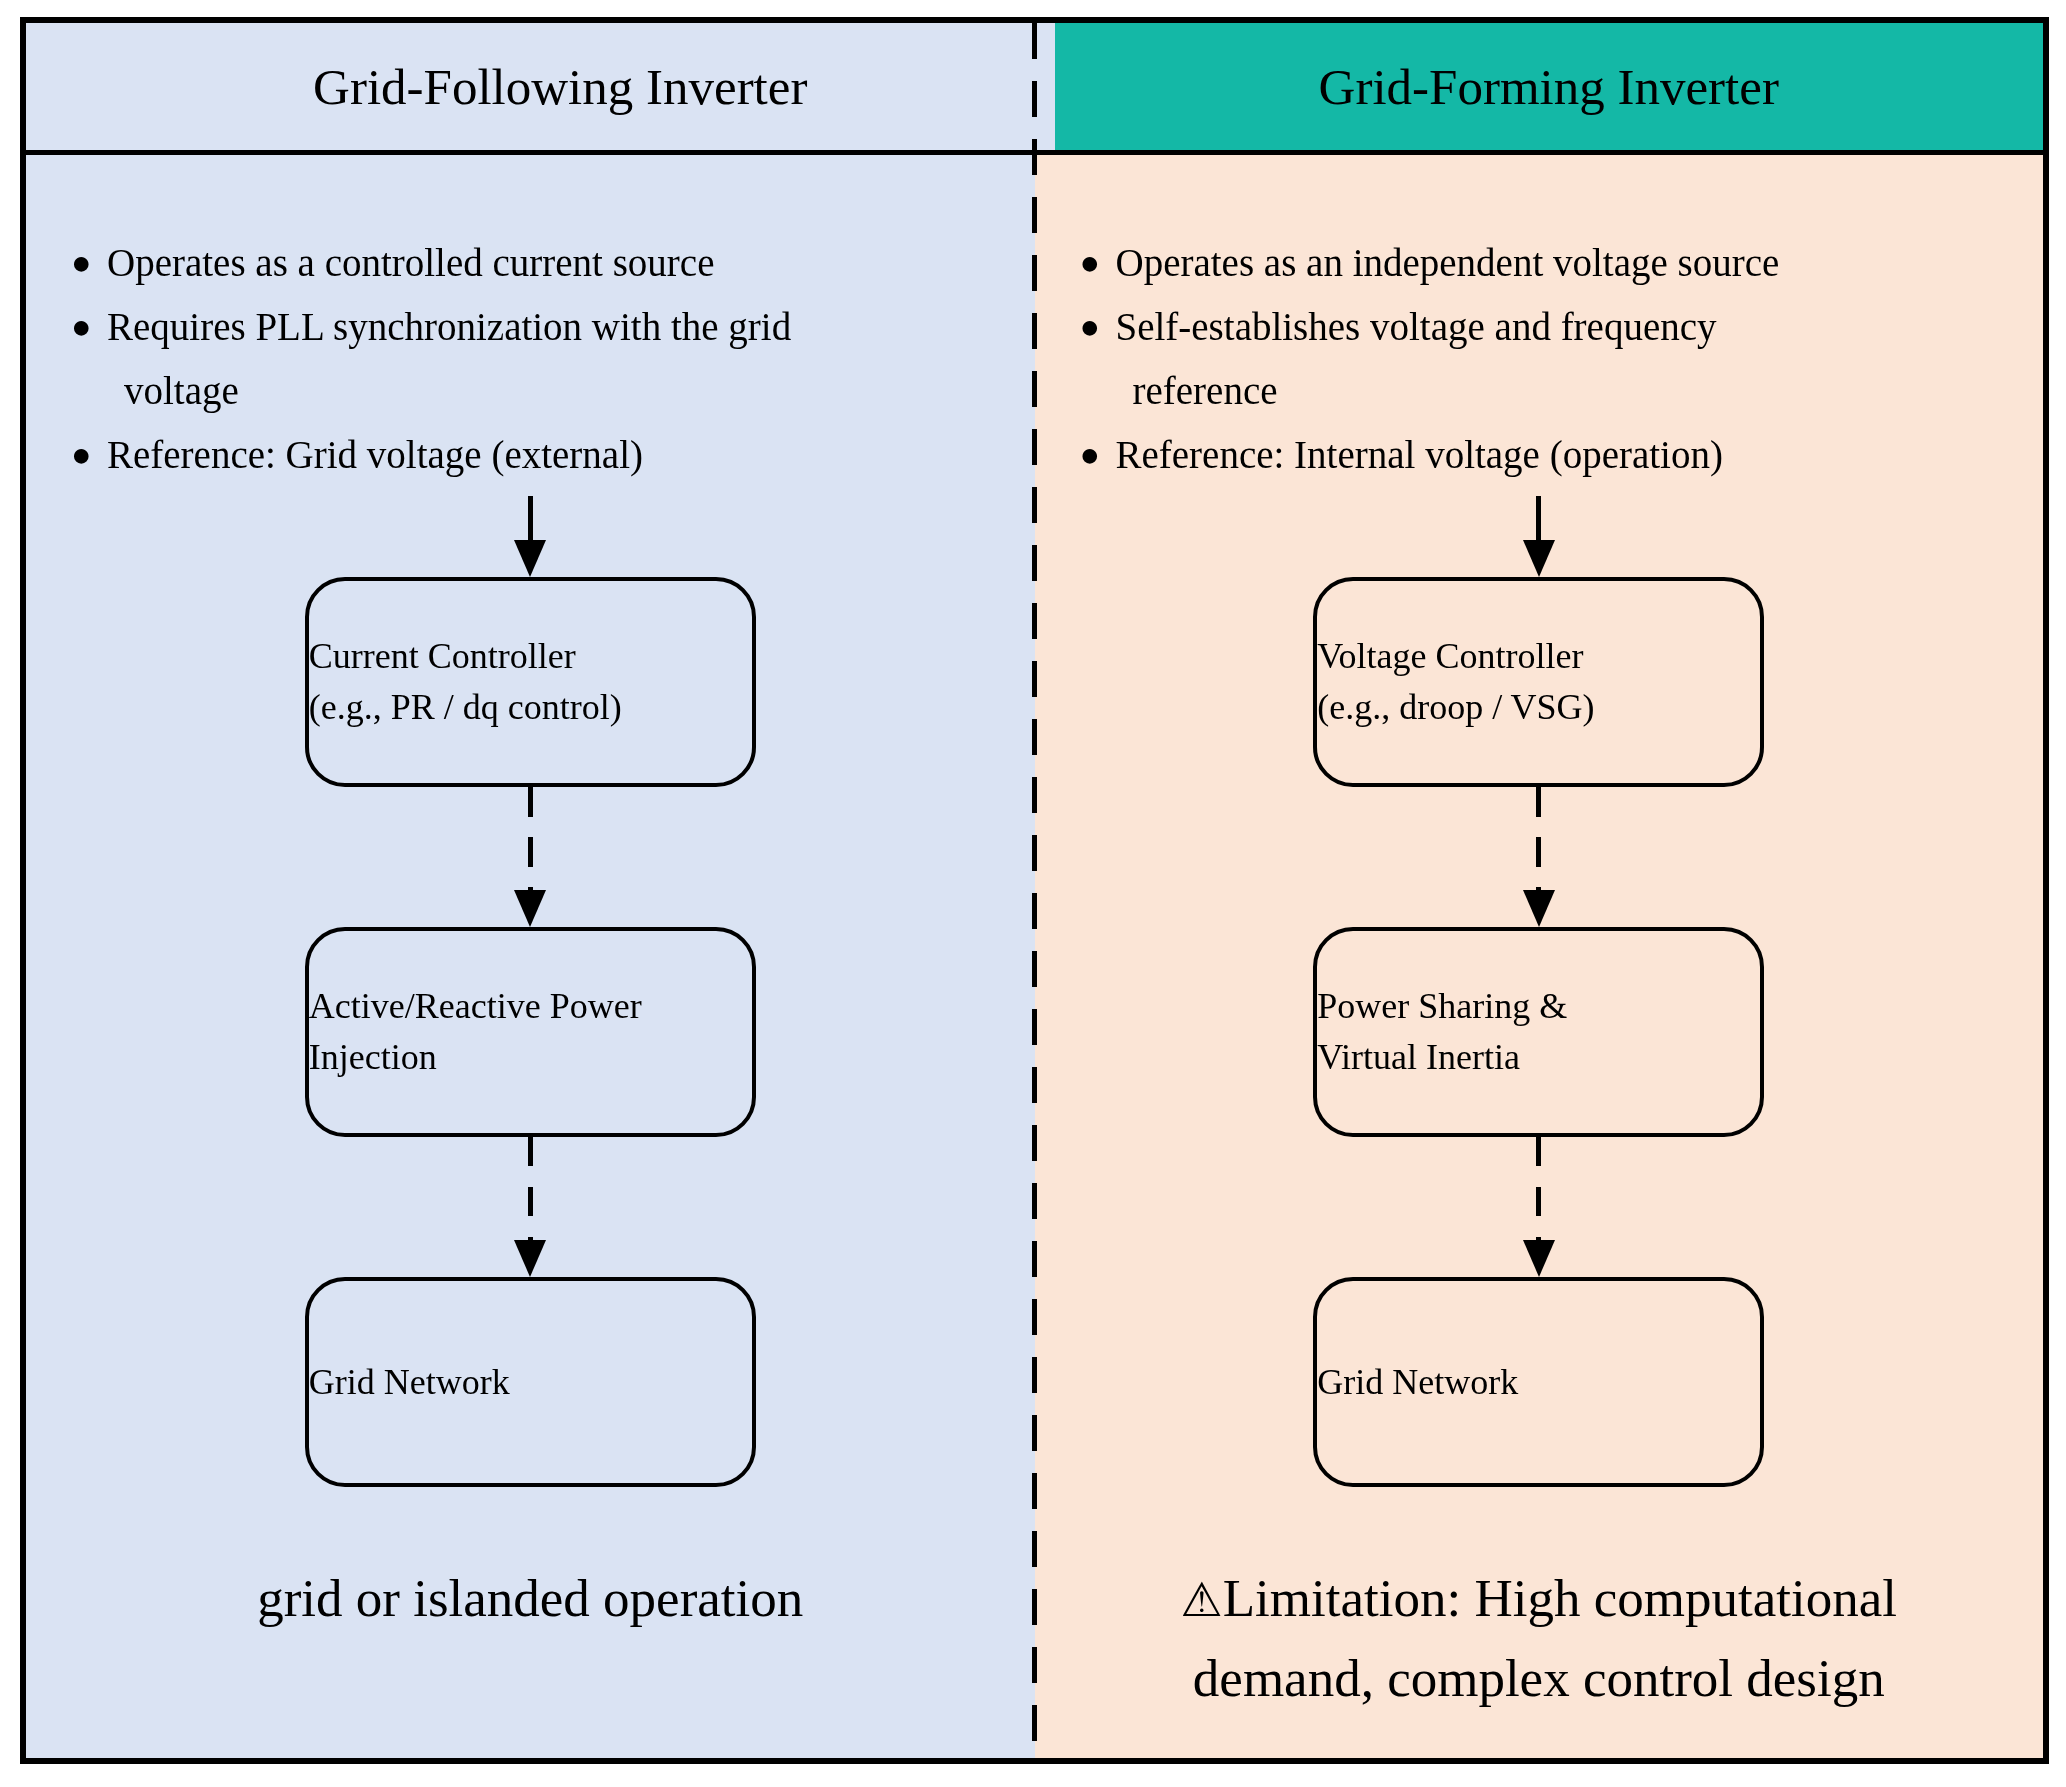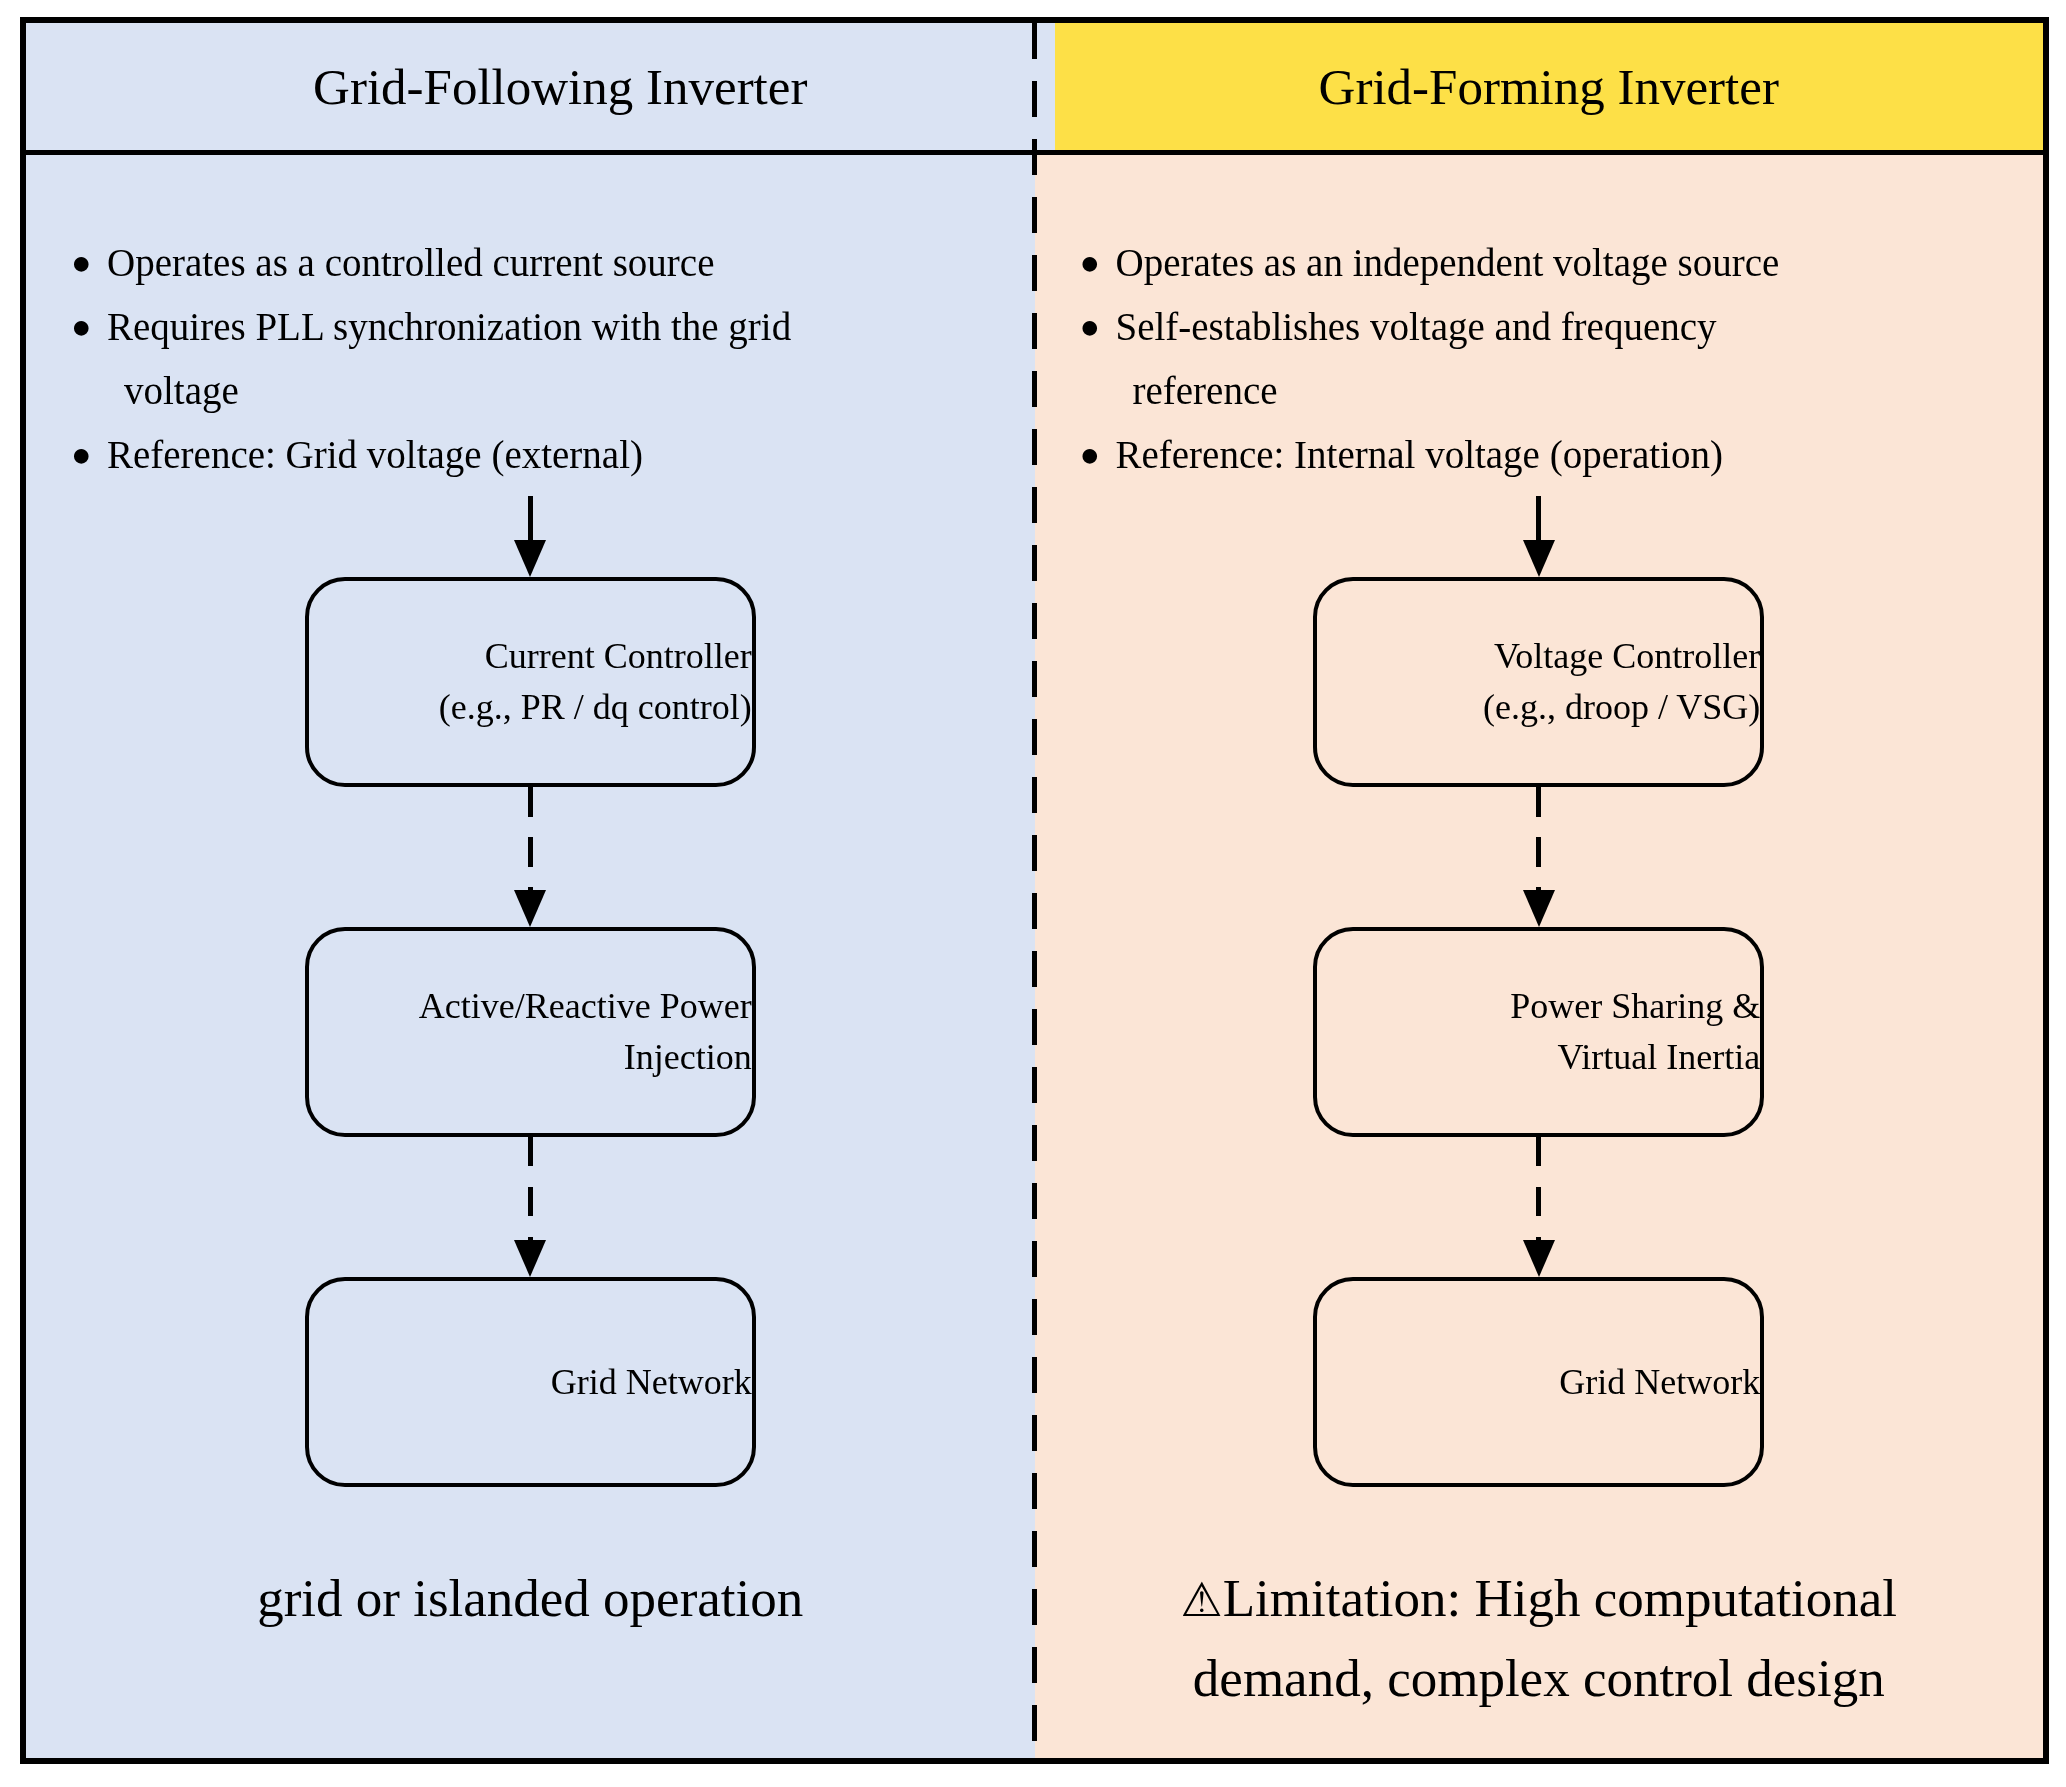--- a/index.html
+++ b/index.html
@@ -105,21 +105,21 @@
     border-top: 37px solid #000000;
   }
   .node {
     width: 451px;
     height: 210px;
     box-sizing: border-box;
     border: 4.7px solid #000000;
     border-radius: 40px;
     display: flex;
     flex-direction: column;
-    align-items: flex-end;
+    align-items: flex-start;
     justify-content: center;
     font-size: 36px;
     line-height: 51px;
     text-align: center;
   }
   .limitation {
     margin-top: 72px;
     font-size: 53px;
     line-height: 79px;
     text-align: center;
@@ -131,21 +131,21 @@
 </style>
 </head>
 <body>
 
 <div class="frame">
 
   <div class="header-row">
     <div class="header-cell col-left" style="background: rgb(218, 227, 243); padding-left: 40px;">
       <span>Grid-Following Inverter</span>
     </div>
-    <div class="header-cell col-right" style="background: #fde047;">
+    <div class="header-cell col-right" style="background: #14b8a6;">
       <span>Grid-Forming Inverter</span>
     </div>
   </div>
 
   <div class="content-row">
 
     <div class="column col-left" style="background: rgb(218, 227, 243);">
       <div class="bullets">
         <div class="bullet">
           <span class="dot">●</span>

